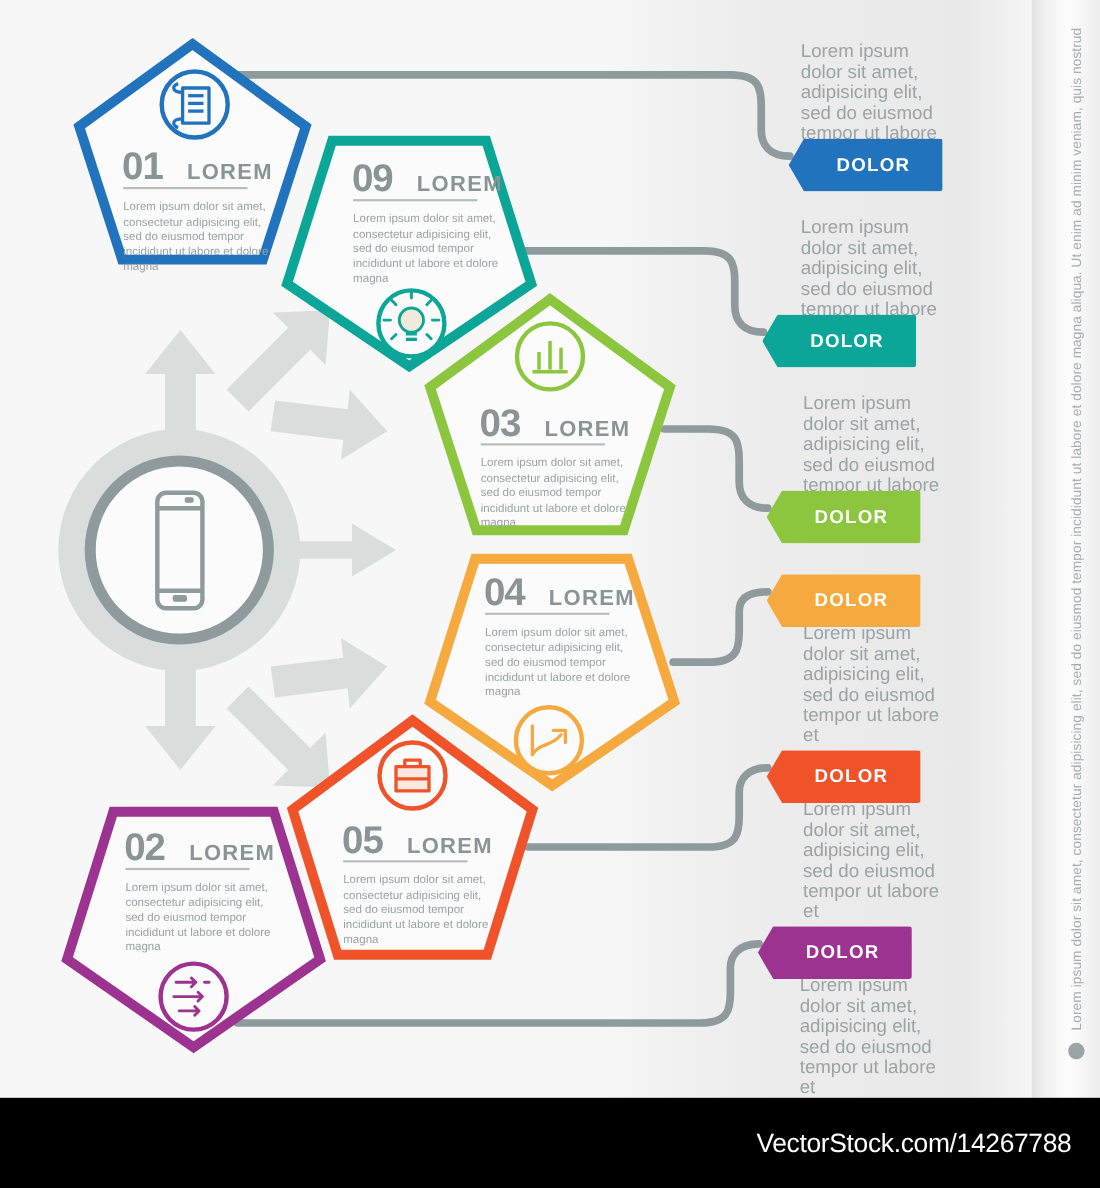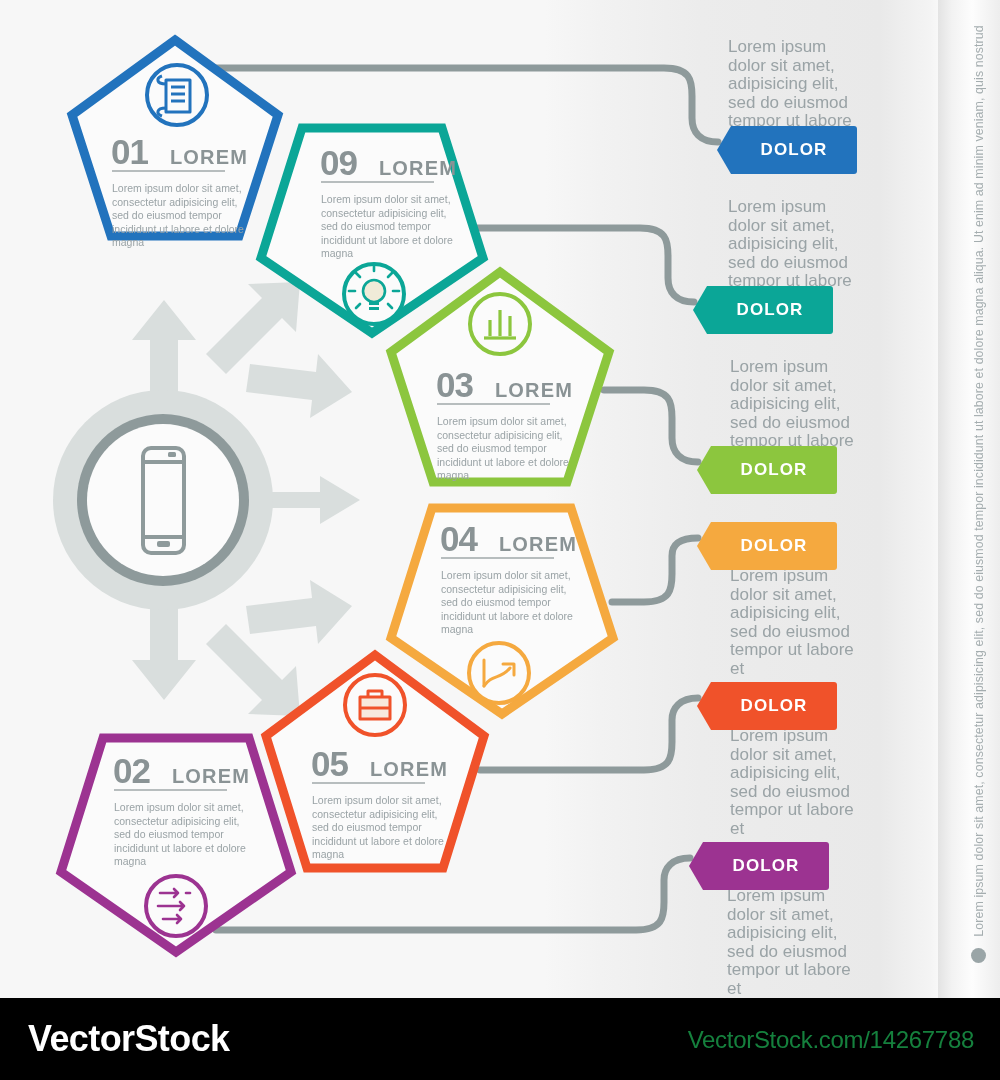--- a/index.html
+++ b/index.html
@@ -72,21 +72,21 @@
 
   
   #footer{
     position:absolute;left:0;top:998px;width:1000px;height:82px;background:#000000;
   }
   #brand{
     position:absolute;left:28px;top:20px;color:#ffffff;
     font-size:36px;font-weight:bold;letter-spacing:-0.6px;
   }
   #url{
-    position:absolute;right:26px;top:28px;color:#15803d;
+    position:absolute;right:26px;top:28px;color:#ffffff;
     font-size:24px;letter-spacing:-0.3px;
   }
 </style>
 </head>
 <body>
 
 <div id="stage">
 
   <div id="canvas">
     <div id="pagefold"></div>
@@ -278,17 +278,16 @@
     <div class="badge" style="left:697px;top:682px;background:#f0522a;">DOLOR</div>
     <div class="badge" style="left:689px;top:842px;background:#9c3391;">DOLOR</div>
 
     <div id="vwrap">
       <span>Lorem ipsum dolor sit amet, consectetur adipisicing elit, sed do eiusmod tempor incididunt ut labore et dolore magna aliqua. Ut enim ad minim veniam, quis nostrud</span>
     </div>
     <div id="vdot"></div>
   </div>
 
   <div id="footer">
-    <div id="brand">VectorStock</div>
     <div id="url">VectorStock.com/14267788</div>
   </div>
 
 </div>
 
 </body></html>

